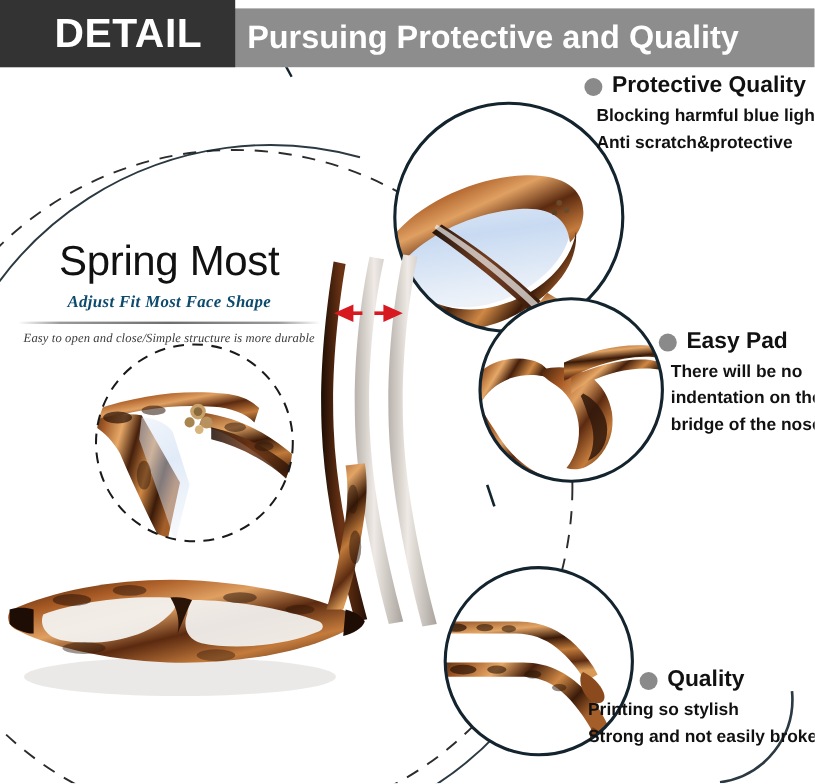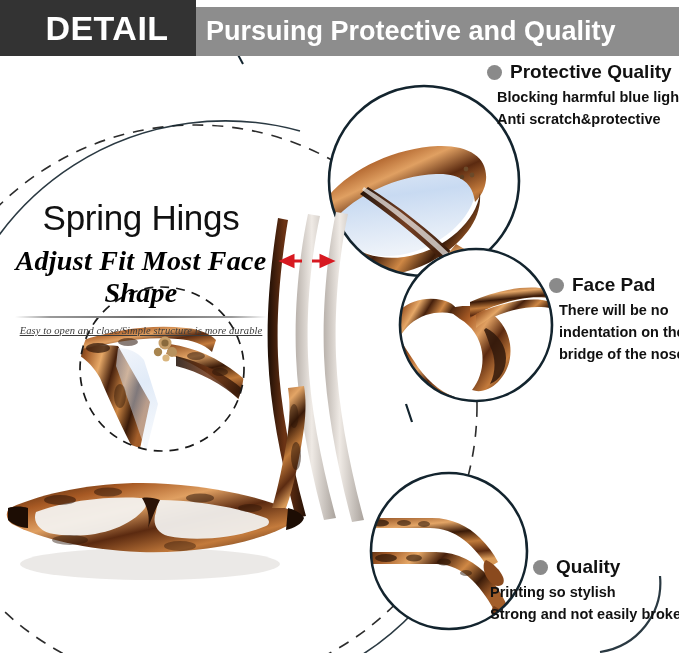--- a/index.html
+++ b/index.html
@@ -97,38 +97,37 @@
     font-weight: normal;
     color: #111111;
     line-height: 1.05;
     letter-spacing: -0.3px;
   }
   .subtitle-adjust {
     margin-top: 8px;
     font-family: "Liberation Serif", serif;
     font-style: italic;
     font-weight: bold;
-    font-size: 28px;
-    color: #000000;
+    font-size: 14px;
+    color: #0c4a6e;
     letter-spacing: 0.3px;
   }
   .rule {
     margin: 7px auto 0 auto;
     width: 252px;
     height: 2px;
     background: linear-gradient(to right, #ffffff 0%, #9a9a9a 14%, #6e6e6e 50%, #9a9a9a 86%, #ffffff 100%);
   }
   .caption-small {
     margin-top: 7px;
     font-family: "Liberation Serif", serif;
     font-style: italic;
     font-size: 10.5px;
     color: #3a3a3a;
     letter-spacing: 0.1px;
-    text-decoration: underline;
   }
 
   
   .callout {
     position: absolute;
   }
   .callout-head {
     display: flex;
     align-items: center;
     gap: 8px;
@@ -410,41 +409,41 @@
         <path d="M 286 452 C 294 430 300 400 304 372 C 306 356 306 342 304 330
                  L 288 332 C 290 346 290 360 288 376 C 284 404 278 432 272 452 Z" fill="url(#tortC)"></path>
         <ellipse cx="296" cy="400" rx="5" ry="14" fill="#2a1307" opacity="0.5"></ellipse>
         <ellipse cx="294" cy="360" rx="4.5" ry="12" fill="#2a1307" opacity="0.45"></ellipse>
       </g>
 
       <path d="M 660 520 A 70 70 0 0 1 600 596" fill="none" stroke="#13242e" stroke-width="2.2" opacity="0.9"></path>
     </svg>
 
     <div class="left-text">
-      <div class="title-spring">Spring Hings</div>
+      <div class="title-spring">Spring Most</div>
       <div class="subtitle-adjust">Adjust Fit Most Face Shape</div>
       <div class="rule"></div>
       <div class="caption-small">Easy to open and close/Simple structure is more durable</div>
     </div>
 
     <div class="callout" id="callout-coating">
       <div class="callout-head">
         <span class="bullet-dot"></span>
         <span>Protective Quality</span>
       </div>
       <div class="callout-body">
         <div class="callout-line">Blocking harmful blue light</div>
         <div class="callout-line">Anti scratch&amp;protective</div>
       </div>
     </div>
 
     <div class="callout" id="callout-nosepad">
       <div class="callout-head">
         <span class="bullet-dot"></span>
-        <span>Face Pad</span>
+        <span>Easy Pad</span>
       </div>
       <div class="callout-body">
         <div class="callout-line">There will be no</div>
         <div class="callout-line">indentation on the</div>
         <div class="callout-line">bridge of the nose</div>
       </div>
     </div>
 
     <div class="callout" id="callout-temple">
       <div class="callout-head">

